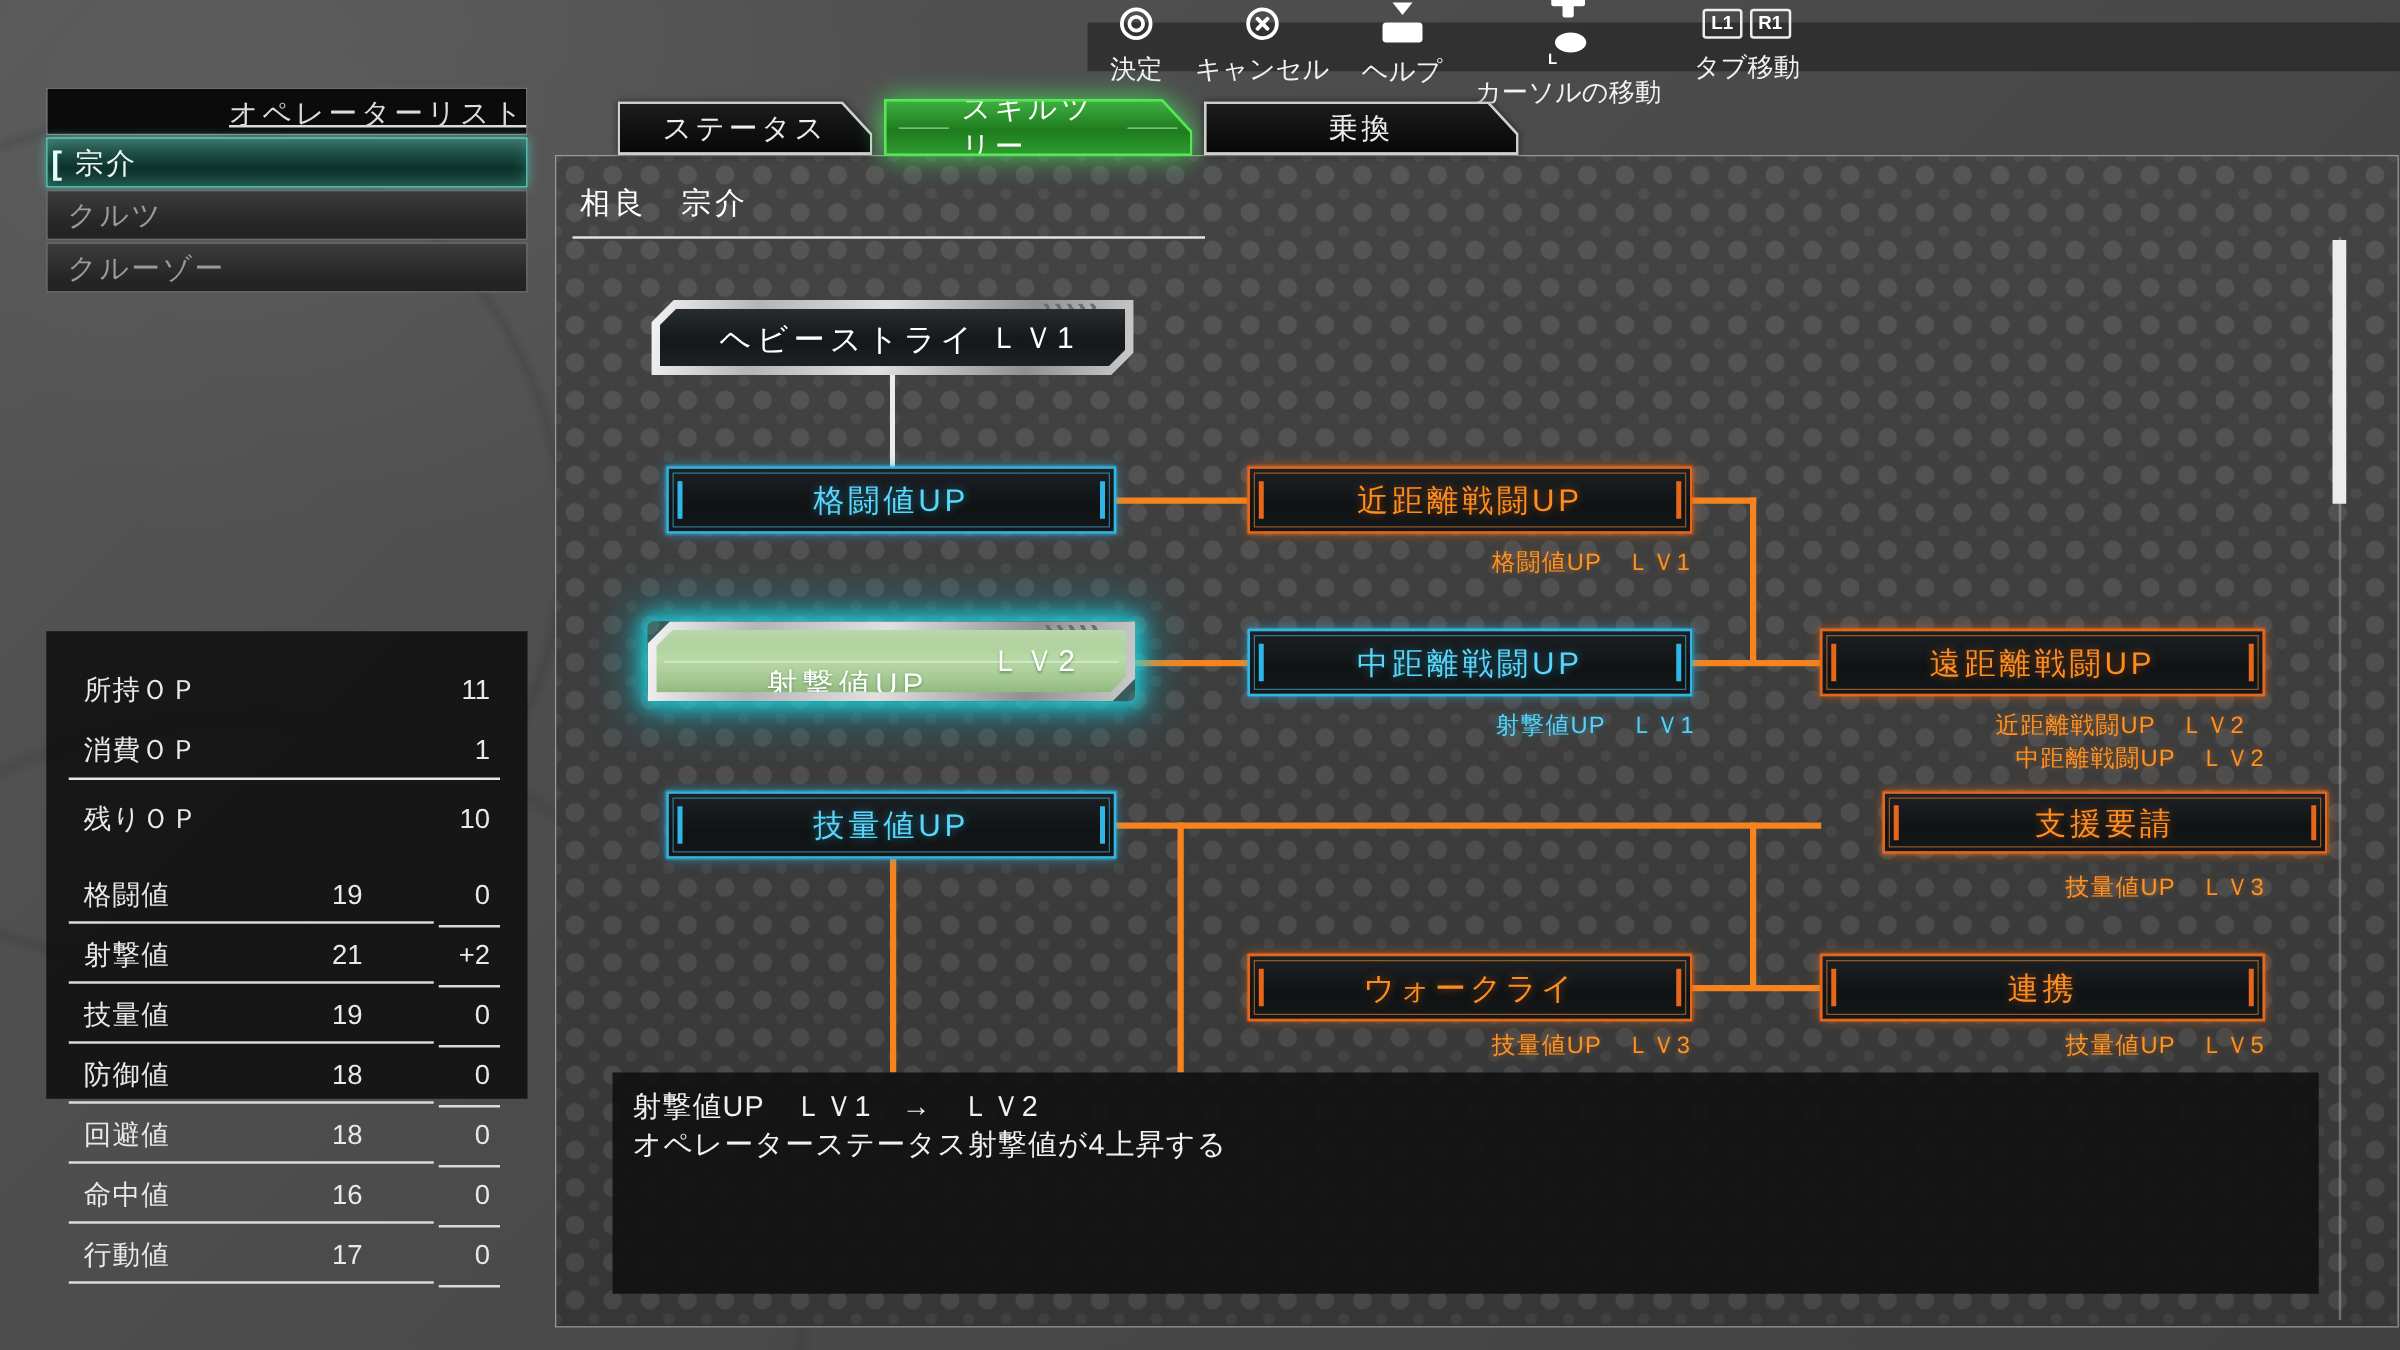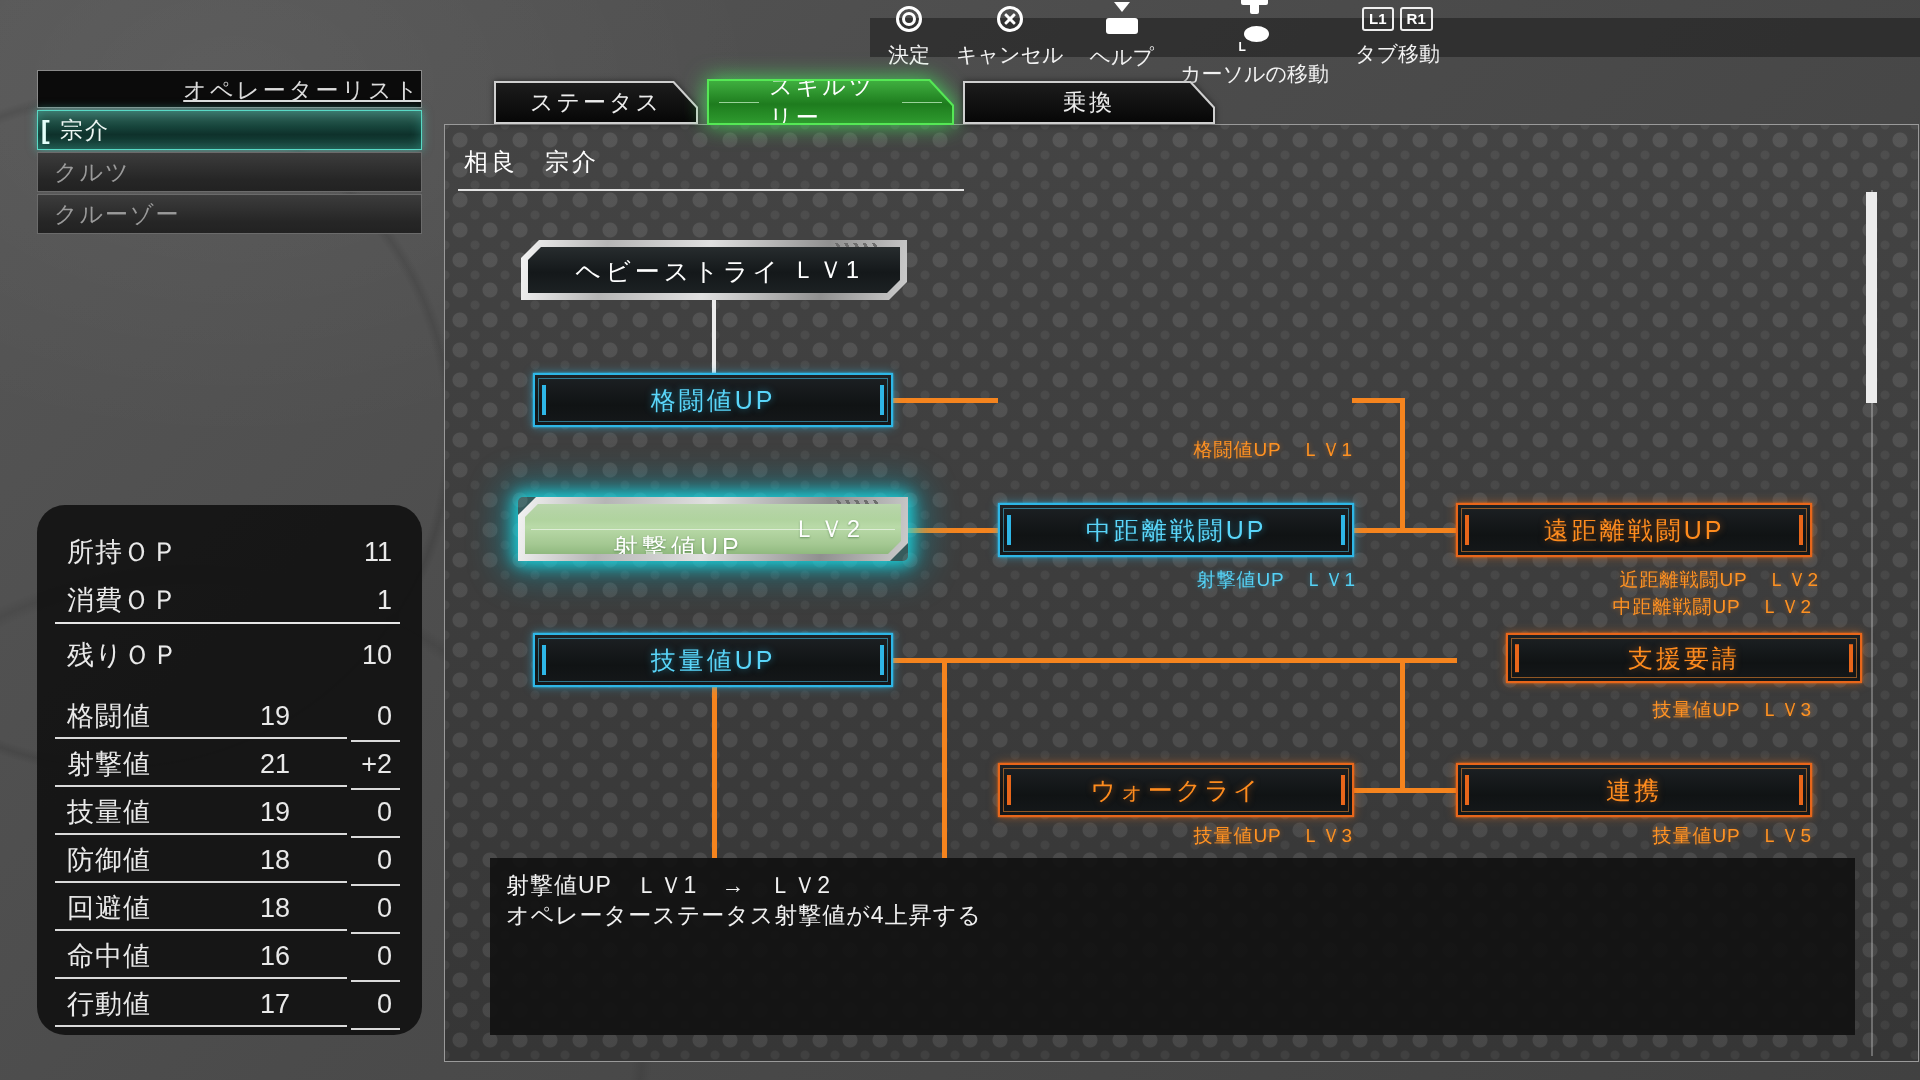--- a/index.html
+++ b/index.html
@@ -52,22 +52,22 @@
     border:1px solid #6b6b6b; background:linear-gradient(180deg,#3c3c3c,#262626 70%,#222);
     color:#9a9a9a; font-size:23px; letter-spacing:2px; }
   .ol-item.selected{
     border:1px solid #58d9c5; color:#eef7f4; padding-left:22px;
     background:linear-gradient(180deg,#3a6b61,#17453c 40%,#0e312b 62%,#1c4a41);
     box-shadow:0 0 9px rgba(70,220,200,.55), inset 0 0 12px rgba(70,220,200,.28);
   }
   .ol-marker{ position:absolute; left:3px; top:0; color:#e4fffa; font-weight:bold; font-size:26px; }
 
   
-  .statpanel{ position:absolute; left:37px; top:505px; width:385px; height:530px;
-    background:rgba(15,15,15,0.88); color:#e9e9e9; font-size:27px;border-radius:28px; }
+  .statpanel{ position:absolute; left:37px; top:505px; width:385px; height:374px;
+    background:rgba(15,15,15,0.88); color:#e9e9e9; font-size:22px; }
   .srow{ position:absolute; left:0; width:100%; height:30px; line-height:30px; }
   .srow .lab{ position:absolute; left:30px; letter-spacing:1px; }
   .srow .val{ position:absolute; right:30px; text-align:right; }
   .srow .mid{ position:absolute; right:132px; text-align:right; }
   .opsum-line{ position:absolute; left:18px; top:117px; width:345px; height:2px; background:#e6e6e6; }
   .uline{ position:absolute; left:18px; width:292px; height:2px; background:#dadada; }
   .uline2{ position:absolute; left:314px; width:49px; height:2px; background:#dadada; }
 
   
   .mainpanel{
@@ -303,20 +303,26 @@
     </div>
   </div>
 
   <div class="node bordered cyan" style="left:533px; top:373px; width:360px; height:54px;">
     <div class="inframe"></div>
     <span class="bar l"></span>
       <span class="bar r"></span>
     <span class="nlabel">格闘値UP</span>
   </div>
 
+  <div class="node bordered orange" style="left:998px; top:373px; width:356px; height:54px;">
+    <div class="inframe"></div>
+    <span class="bar l"></span>
+      <span class="bar r"></span>
+    <span class="nlabel">近距離戦闘UP</span>
+  </div>
 
   <div class="node framed selected" style="left:518px; top:497px; width:390px; height:64px;">
     <div class="metal"></div>
     <div class="hatch"></div>
     <div class="core">
       <span class="nlabel">射撃値UP</span>
       <span class="lv">ＬＶ2</span>
     </div>
   </div>
 
@@ -357,21 +363,21 @@
 
   <div class="node bordered orange" style="left:1456px; top:763px; width:356px; height:54px;">
     <div class="inframe"></div>
     <span class="bar l"></span>
       <span class="bar r"></span>
     <span class="nlabel">連携</span>
   </div>
 
   <div class="req orange" style="right:567px; top:437px;">格闘値UP　ＬＶ1</div>
   <div class="req cyan" style="right:564px; top:567px;">射撃値UP　ＬＶ1</div>
-  <div class="req orange" style="right:101px; top:567px;">近距離戦闘UP　ＬＶ2</div>
+  <div class="req orange" style="right:124px; top:567px;">近距離戦闘UP　ＬＶ2</div>
   <div class="req orange" style="right:108px; top:594px;">中距離戦闘UP　ＬＶ2</div>
   <div class="req orange" style="right:108px; top:697px;">技量値UP　ＬＶ3</div>
   <div class="req orange" style="right:567px; top:823px;">技量値UP　ＬＶ3</div>
   <div class="req orange" style="right:108px; top:823px;">技量値UP　ＬＶ5</div>
 
   <div class="descbox">
     <div>射撃値UP　ＬＶ1　→　ＬＶ2</div>
     <div>オペレーターステータス射撃値が4上昇する</div>
   </div>
 

